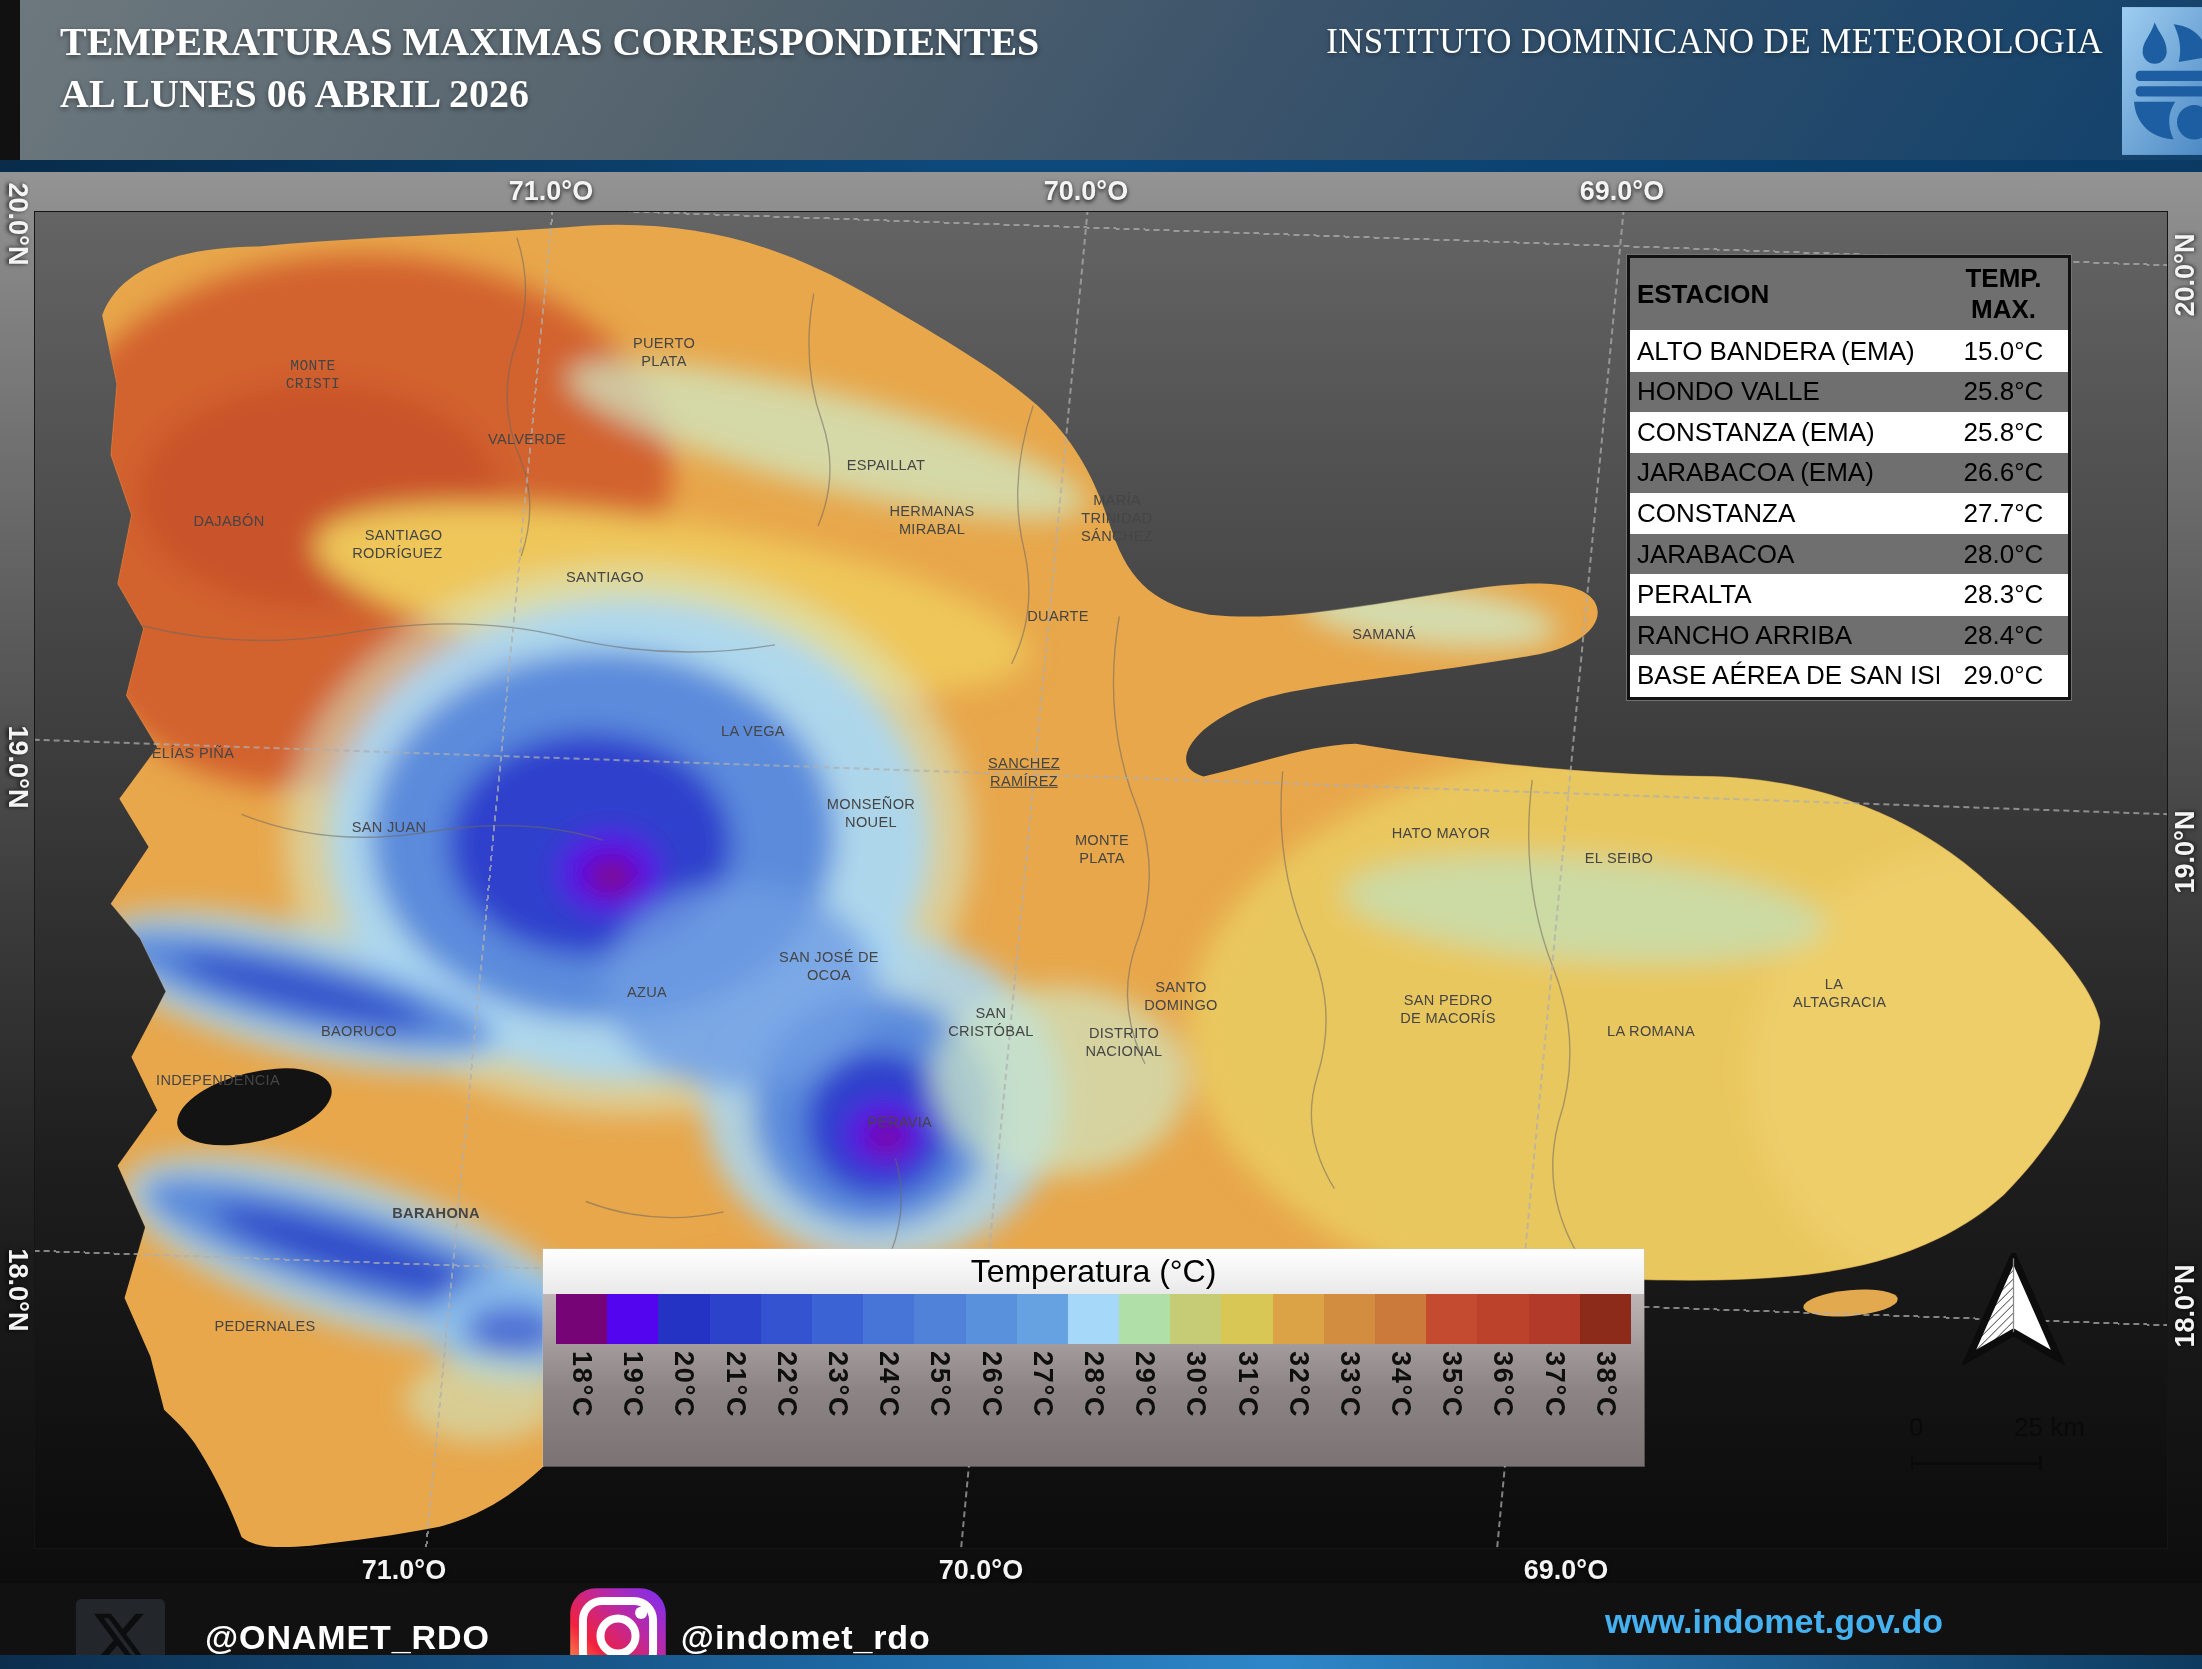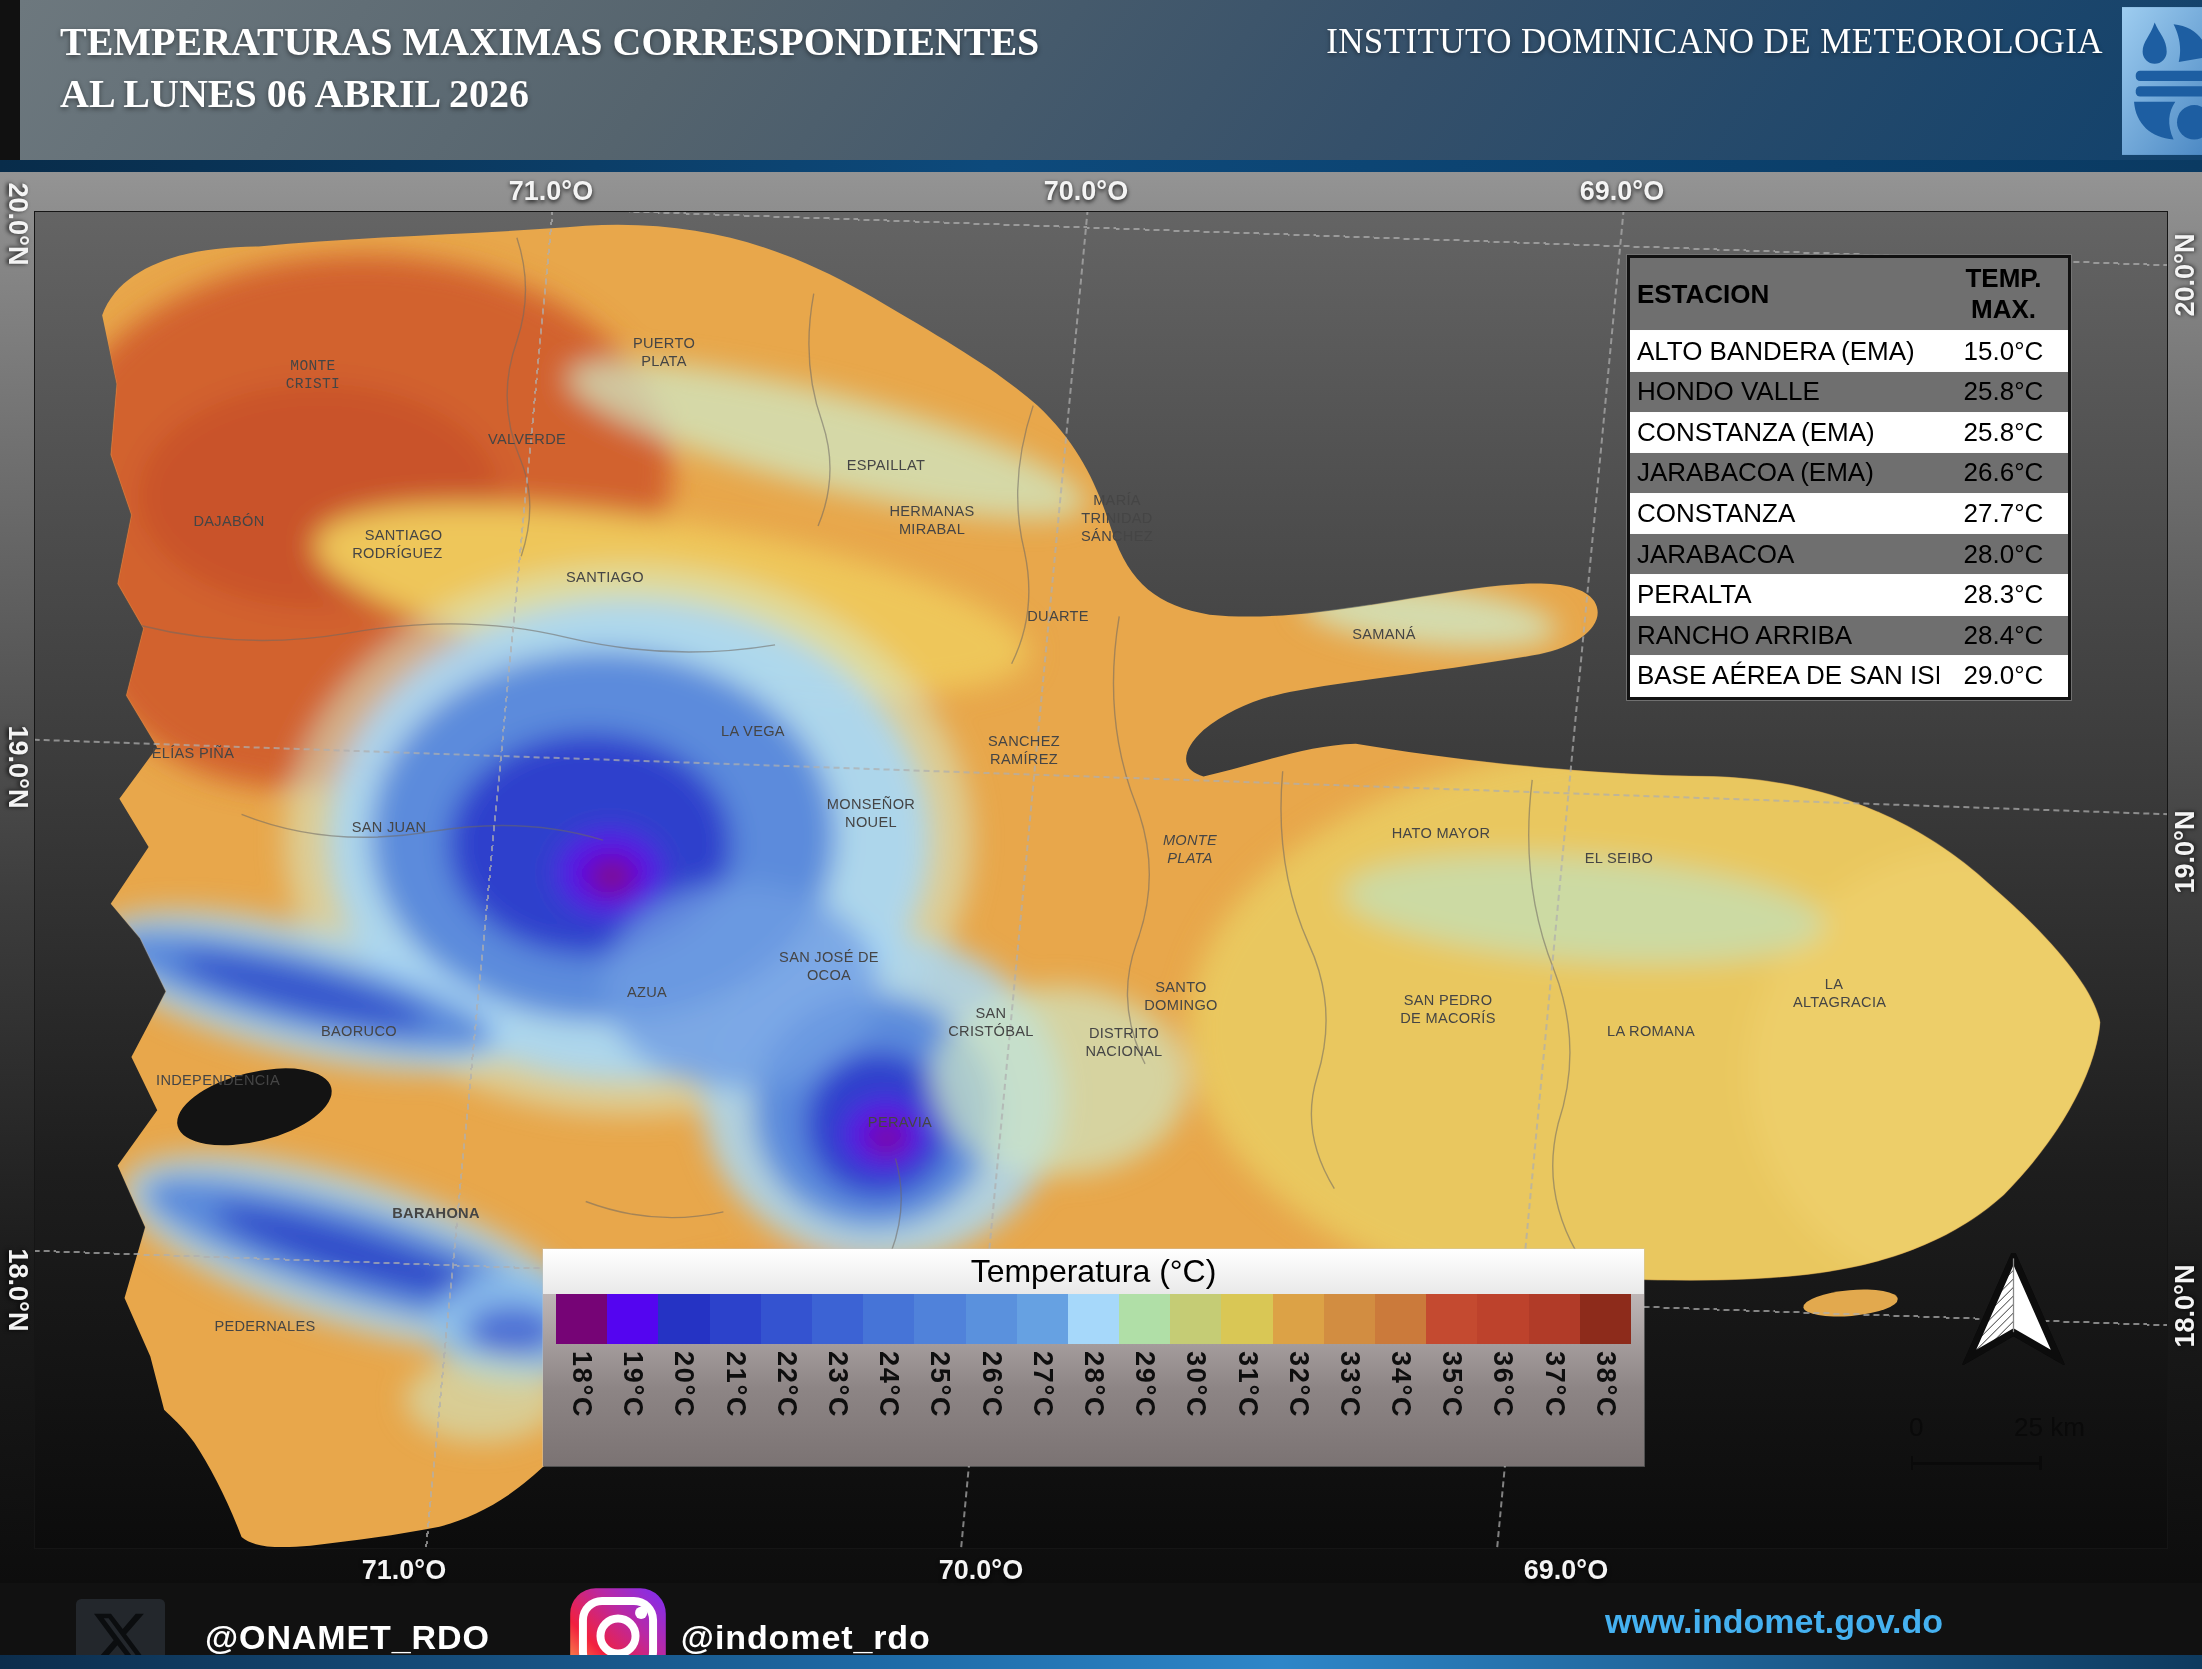--- a/index.html
+++ b/index.html
@@ -236,25 +236,25 @@
           <div class="province" style="left: 492px; top: 227px; width: 172px;">VALVERDE</div>
           <div class="province" style="left: 851px; top: 253px; width: 172px;">ESPAILLAT</div>
           <div class="province" style="left: 897px; top: 308px; width: 95px;">HERMANAS MIRABAL</div>
           <div class="province" style="left: 1082px; top: 306px; width: 90px;">MARÍA TRINIDAD SÁNCHEZ</div>
           <div class="province" style="left: 194px; top: 309px; width: 172px;">DAJABÓN</div>
           <div class="province" style="left: 356px; top: 332px; width: 103px; text-align: right;">SANTIAGO RODRÍGUEZ</div>
           <div class="province" style="left: 570px; top: 365px; width: 172px;">SANTIAGO</div>
           <div class="province" style="left: 1023px; top: 404px; width: 172px;">DUARTE</div>
           <div class="province" style="left: 1349px; top: 422px; width: 172px;">SAMANÁ</div>
           <div class="province" style="left: 718px; top: 519px; width: 172px;">LA VEGA</div>
-          <div class="province" style="left: 989px; top: 538px; width: 95px;">SANCHEZ RAMÍREZ</div>
+          <div class="province" style="left: 989px; top: 560px; width: 95px; text-decoration: underline;">SANCHEZ RAMÍREZ</div>
           <div class="province" style="left: 158px; top: 541px; width: 172px;">ELÍAS PIÑA</div>
           <div class="province" style="left: 354px; top: 615px; width: 172px;">SAN JUAN</div>
           <div class="province" style="left: 836px; top: 601px; width: 99px;">MONSEÑOR NOUEL</div>
-          <div class="province" style="left: 1155px; top: 637px; width: 73px; font-style: italic;">MONTE PLATA</div>
+          <div class="province" style="left: 1067px; top: 637px; width: 73px;">MONTE PLATA</div>
           <div class="province" style="left: 1406px; top: 621px; width: 172px;">HATO MAYOR</div>
           <div class="province" style="left: 1584px; top: 646px; width: 172px;">EL SEIBO</div>
           <div class="province" style="left: 794px; top: 754px; width: 108px;">SAN JOSÉ DE OCOA</div>
           <div class="province" style="left: 612px; top: 780px; width: 172px;">AZUA</div>
           <div class="province" style="left: 1799px; top: 781px; width: 82px;">LA ALTAGRACIA</div>
           <div class="province" style="left: 1146px; top: 784px; width: 86px;">SANTO DOMINGO</div>
           <div class="province" style="left: 956px; top: 810px; width: 86px;">SAN CRISTÓBAL</div>
           <div class="province" style="left: 1413px; top: 797px; width: 112px;">SAN PEDRO DE MACORÍS</div>
           <div class="province" style="left: 1089px; top: 830px; width: 86px;">DISTRITO NACIONAL</div>
           <div class="province" style="left: 1616px; top: 819px; width: 172px;">LA ROMANA</div>

